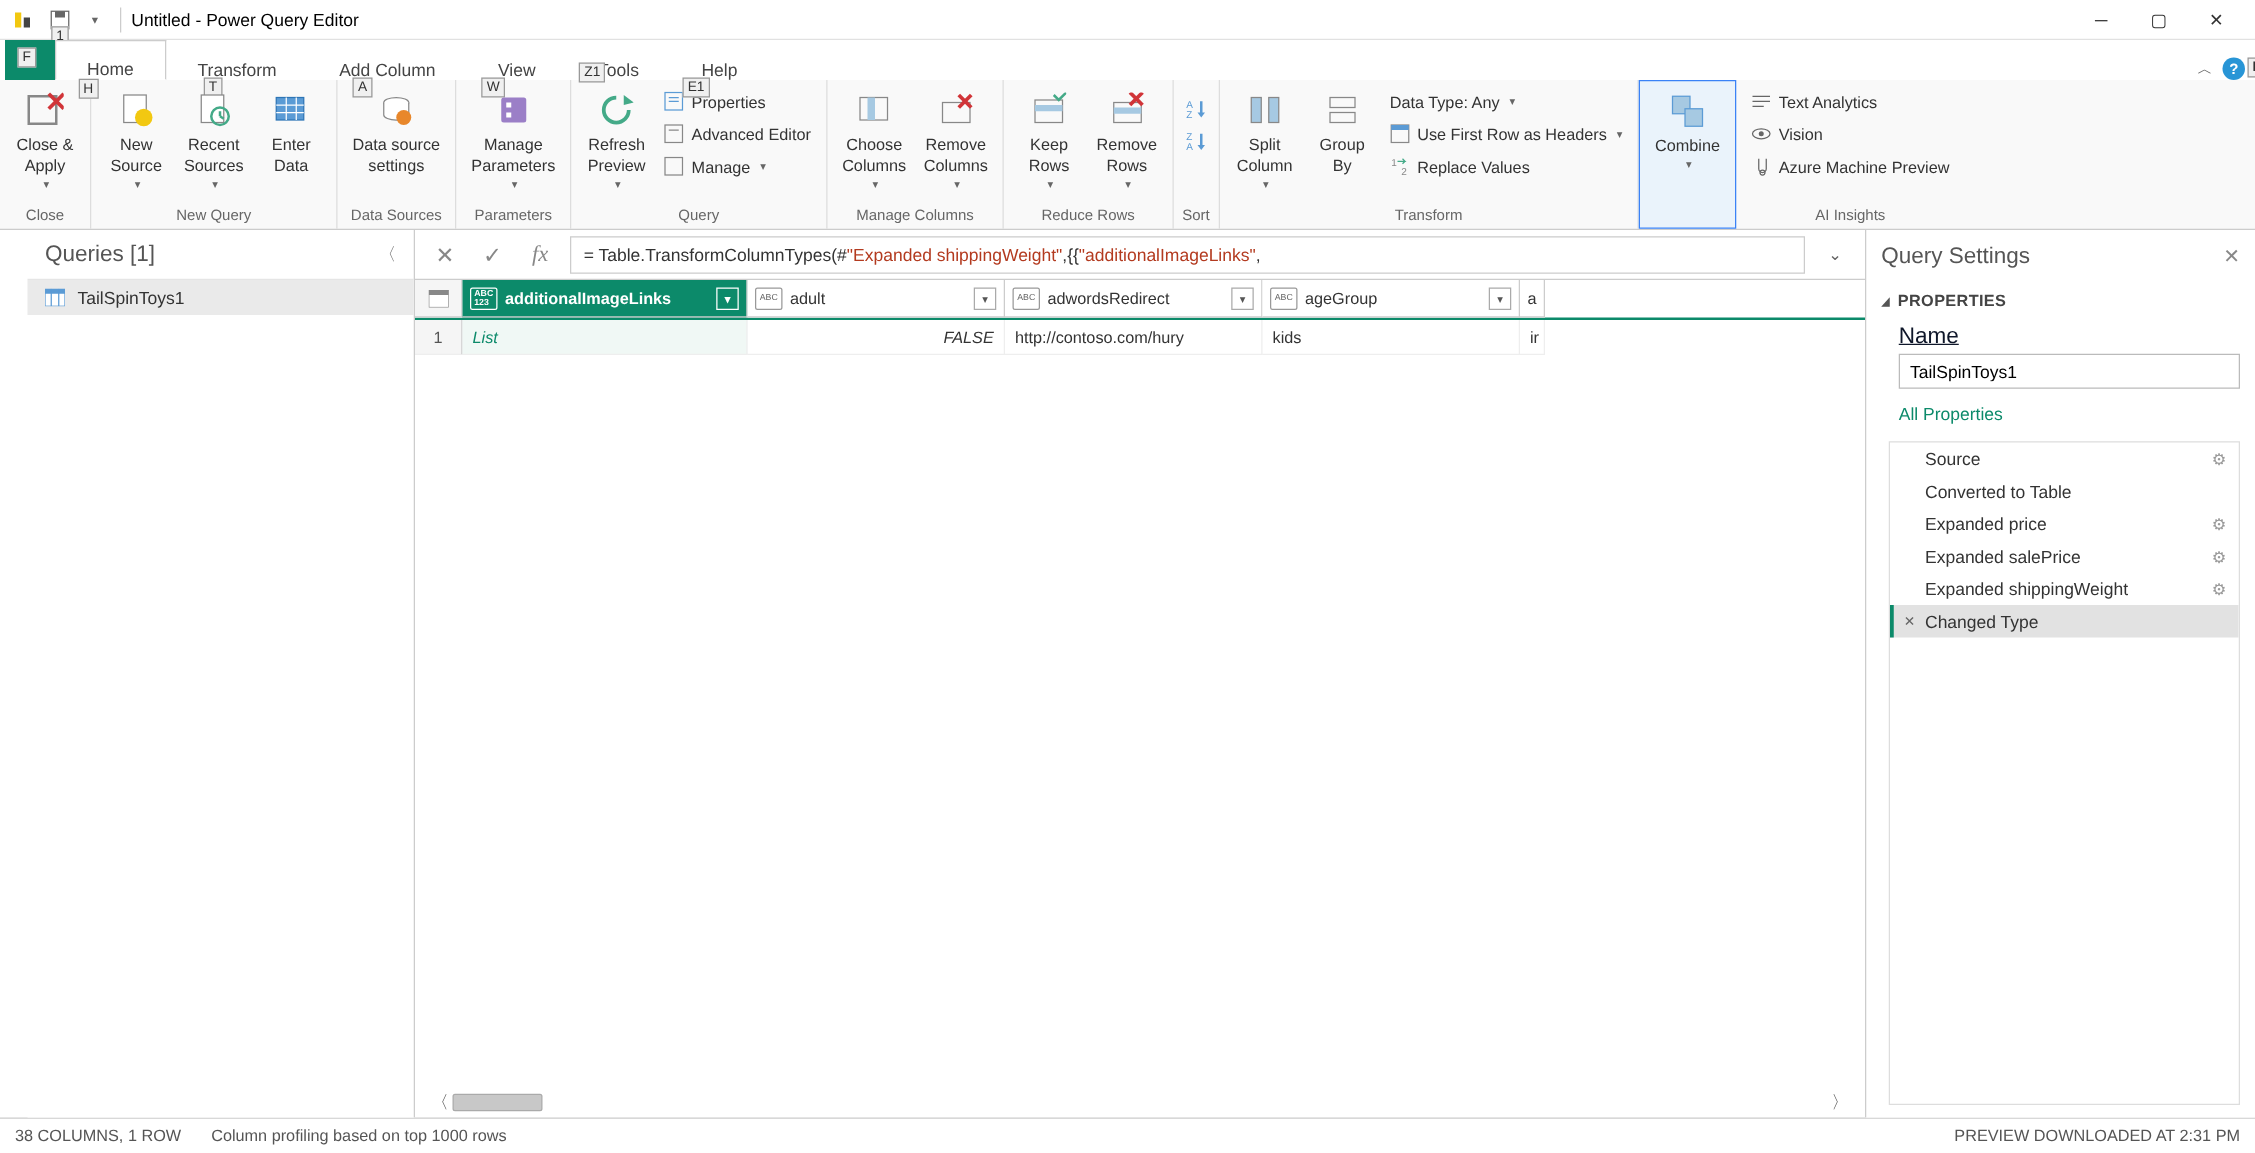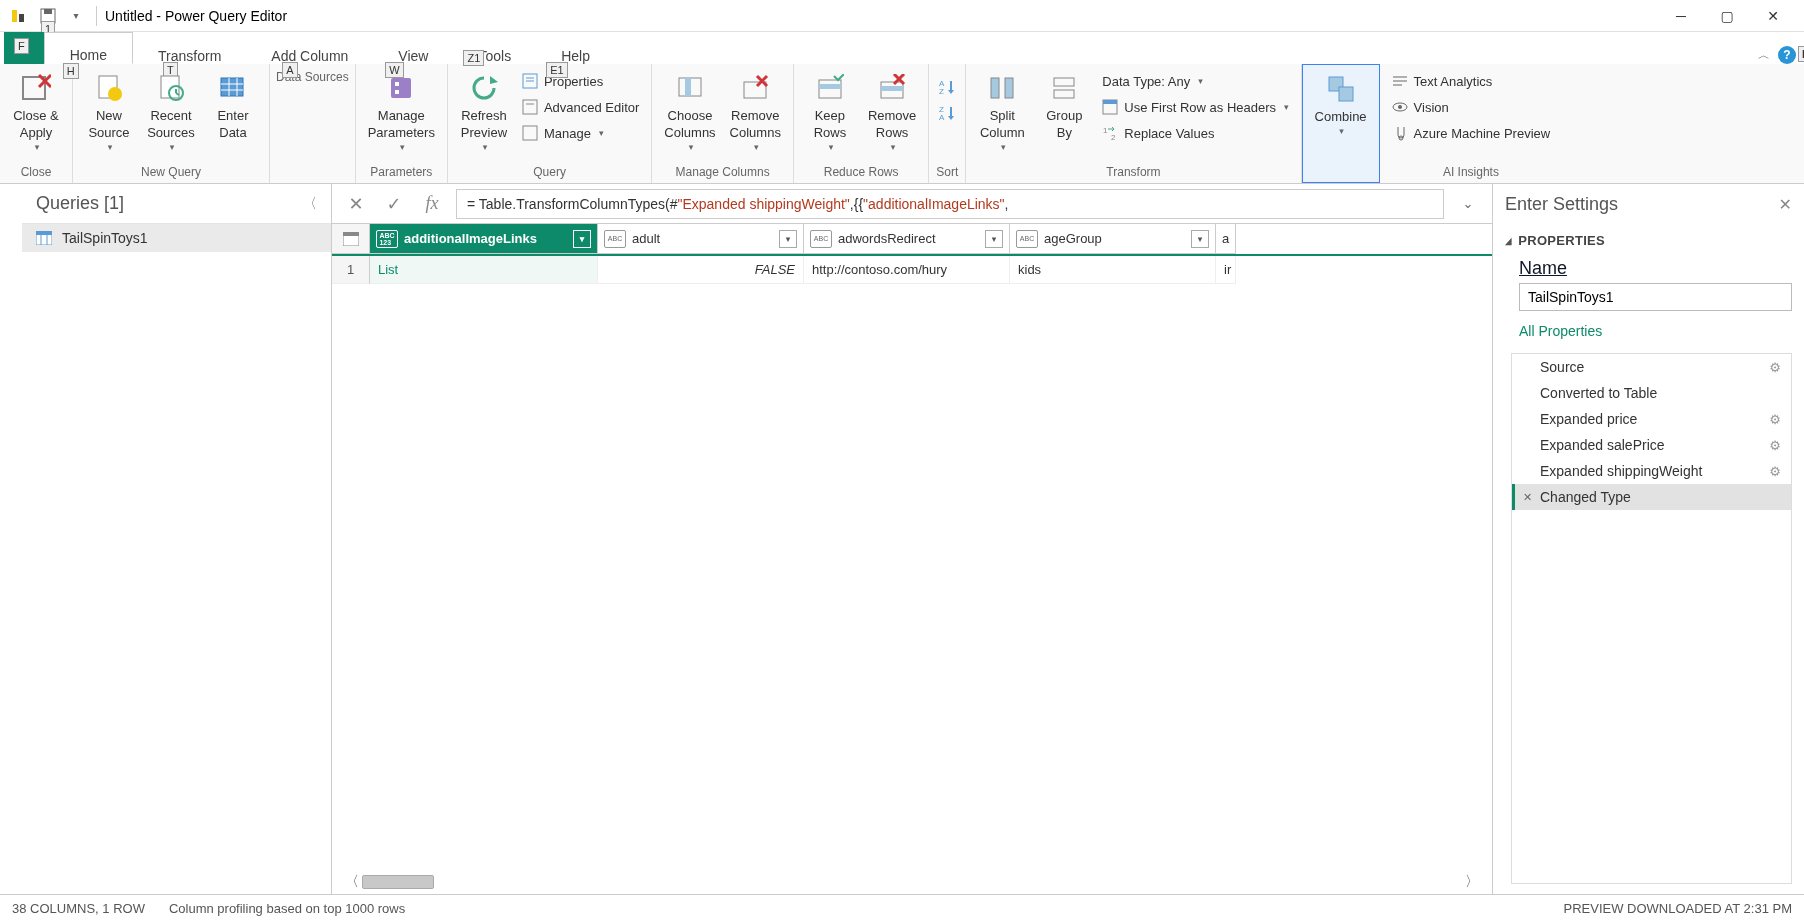--- a/index.html
+++ b/index.html
@@ -221,20 +221,33 @@
             </svg>
           </div>
         <span style="white-space:pre-line">Enter
 Data</span>
       </div>
     </div>
     <div class="ribbon-group-label">New Query</div>
   </div>
 
   <div class="ribbon-group">
+    <div class="ribbon-group-content">
+      <div class="ribbon-btn-large">
+        <div class="icon">
+            <svg width="28" height="28">
+              <ellipse cx="14" cy="8" rx="10" ry="4" fill="#fff" stroke="#888"></ellipse>
+              <path d="M4 8 v10 a10 4 0 0 0 20 0 V8" fill="#fff" stroke="#888"></path>
+              <circle cx="20" cy="20" r="6" fill="#e8872b"></circle>
+            </svg>
+          </div>
+        <span style="white-space:pre-line">Data source
+settings</span>
+      </div>
+    </div>
     <div class="ribbon-group-label">Data Sources</div>
   </div>
 
   <div class="ribbon-group">
     <div class="ribbon-group-content">
       <div class="ribbon-btn-large dropdown-caret">
         <div class="icon">
             <svg width="28" height="28">
               <rect x="4" y="4" width="20" height="20" fill="#9b7fc7" rx="2"></rect>
               <rect x="8" y="8" width="4" height="4" fill="#fff"></rect>
@@ -541,40 +554,40 @@
               <div class="filter">▾</div>
             </div>
             <div class="grid-col" style="width: 20px;">
               <span>a</span>
             </div>
           </div>
       </div>
       <div id="grid-rows">
           <div class="grid-row">
             <div class="grid-rownum">1</div>
-            <div class="grid-cell link selected-col" style="width: 228px;">List</div>
+            <div class="grid-cell link selected-col" style="width: 228px; font-style: italic;">List</div>
             <div class="grid-cell right" style="width: 206px;">FALSE</div>
             <div class="grid-cell" style="width: 206px;">http://contoso.com/hury</div>
             <div class="grid-cell" style="width: 206px;">kids</div>
             <div class="grid-cell" style="width: 20px;">ir</div>
           </div>
         </div>
     </div>
     <div class="hscroll">
       <div class="arrow">〈</div>
       <div class="track">
           <div class="thumb" style="left:0;width:72px"></div>
         </div>
       <div class="arrow">〉</div>
     </div>
   </div>
 
   <div class="settings-pane">
     <div class="settings-header">
-      <span>Enter Settings</span>
+      <span>Query Settings</span>
       <span class="close">✕</span>
     </div>
     <div class="section-header">PROPERTIES</div>
     <div class="field-label">Name</div>
     <input class="field-input" value="TailSpinToys1" style="">
     <a class="link-text">All Properties</a>
     <div class="steps-list" id="steps-list">
         <div class="step gear">Source</div>
         <div class="step">Converted to Table</div>
         <div class="step gear">Expanded price</div>

